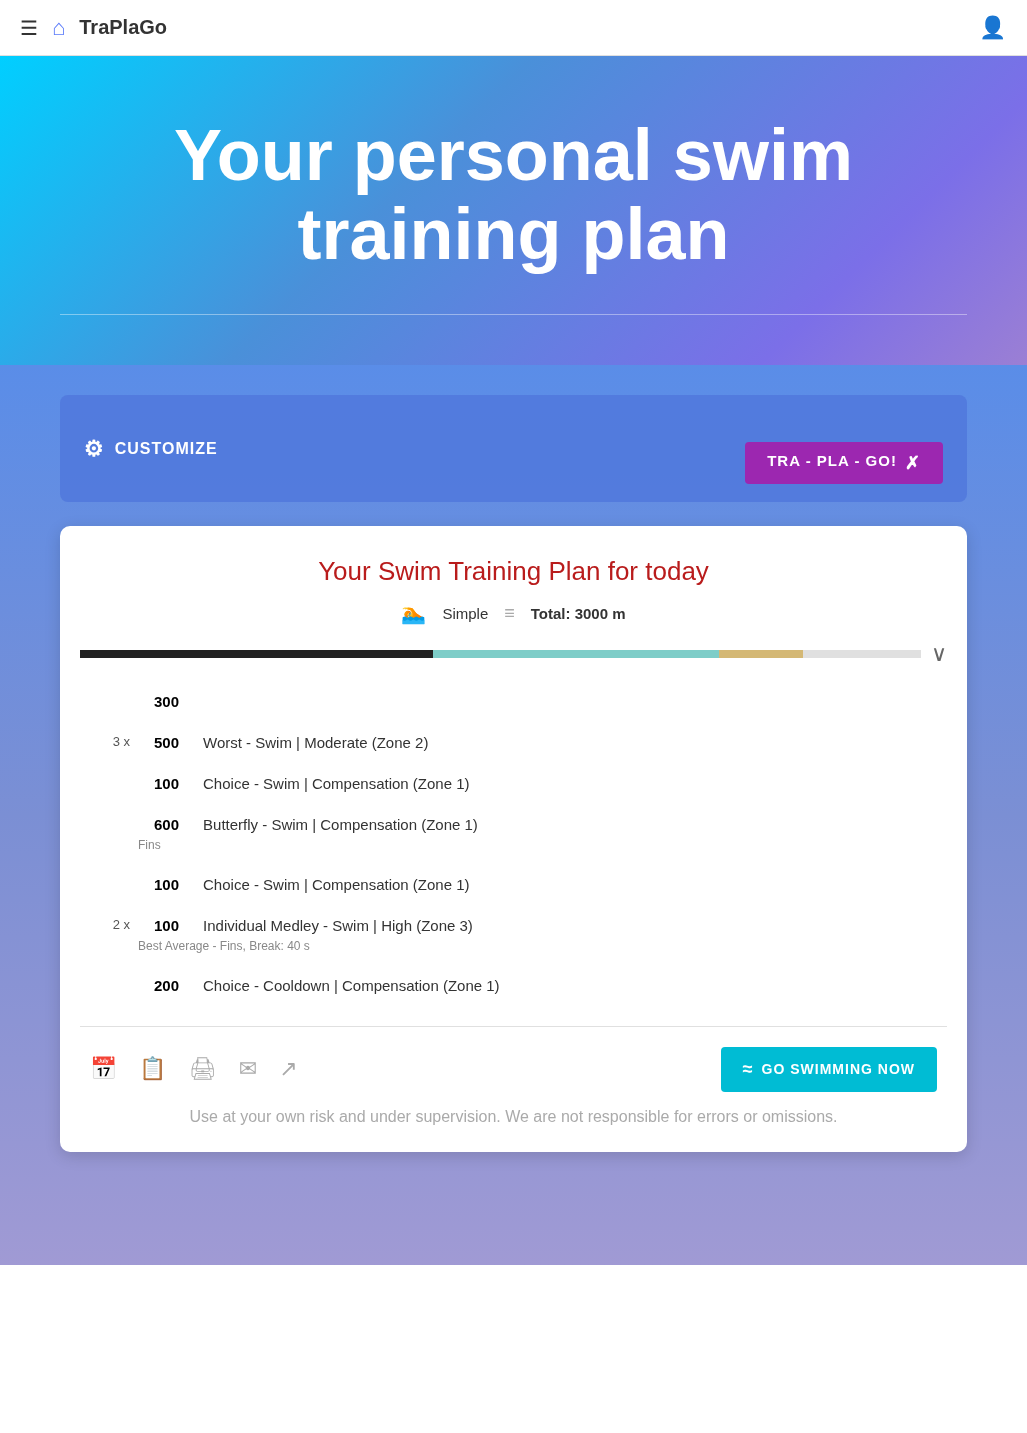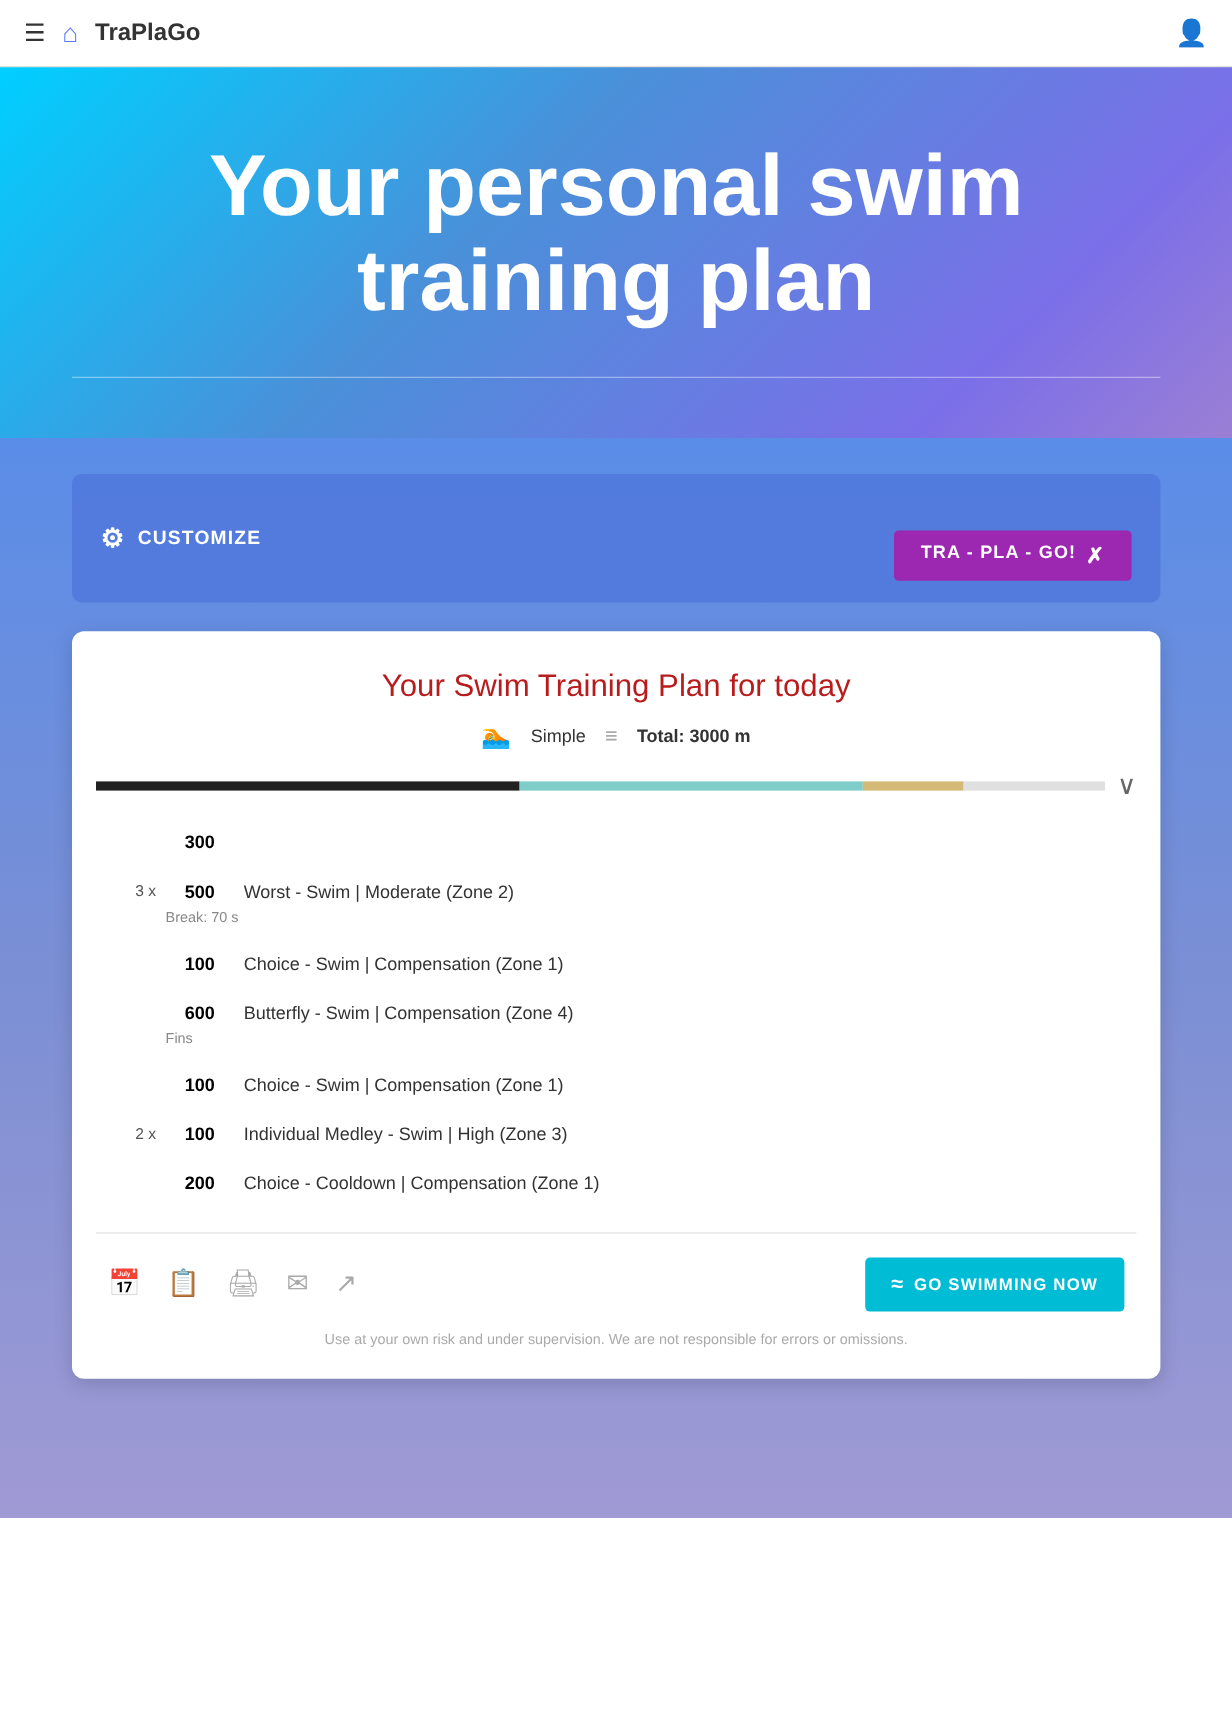--- a/index.html
+++ b/index.html
@@ -280,21 +280,21 @@
       align-items: center;
       gap: 8px;
     }
     .swim-icon {
       font-size: 18px;
     }
 
     
     .disclaimer {
       text-align: center;
-      font-size: 12px;
+      font-size: 16px;
       color: #aaa;
       padding: 16px 20px 6px 20px;
     }
   </style>
 </head>
 <body>
 
 <nav class="navbar">
   <div class="navbar-left">
     <span class="hamburger-icon">☰</span>
@@ -350,50 +350,50 @@
             <span class="workout-multiplier"></span>
             <span class="workout-distance">300</span>
           </div>
         </div>
         <div class="workout-item">
           <div class="workout-row">
             <span class="workout-multiplier">3 x</span>
             <span class="workout-distance">500</span>
             <span class="workout-desc"> Worst - Swim | Moderate (Zone 2)</span>
           </div>
-          <div class="workout-note">Break: 70 s</div>
         </div>
         <div class="workout-item">
           <div class="workout-row">
             <span class="workout-multiplier"></span>
             <span class="workout-distance">100</span>
             <span class="workout-desc"> Choice - Swim | Compensation (Zone 1)</span>
           </div>
         </div>
         <div class="workout-item">
           <div class="workout-row">
             <span class="workout-multiplier"></span>
             <span class="workout-distance">600</span>
-            <span class="workout-desc"> Butterfly - Swim | Compensation (Zone 4)</span>
+            <span class="workout-desc"> Butterfly - Swim | Compensation (Zone 1)</span>
           </div>
           <div class="workout-note">Fins</div>
         </div>
         <div class="workout-item">
           <div class="workout-row">
             <span class="workout-multiplier"></span>
             <span class="workout-distance">100</span>
             <span class="workout-desc"> Choice - Swim | Compensation (Zone 1)</span>
           </div>
         </div>
         <div class="workout-item">
           <div class="workout-row">
             <span class="workout-multiplier">2 x</span>
             <span class="workout-distance">100</span>
             <span class="workout-desc"> Individual Medley - Swim | High (Zone 3)</span>
           </div>
+          <div class="workout-note">Best Average - Fins, Break: 40 s</div>
         </div>
         <div class="workout-item">
           <div class="workout-row">
             <span class="workout-multiplier"></span>
             <span class="workout-distance">200</span>
             <span class="workout-desc"> Choice - Cooldown | Compensation (Zone 1)</span>
           </div>
         </div>
       </div>
 

